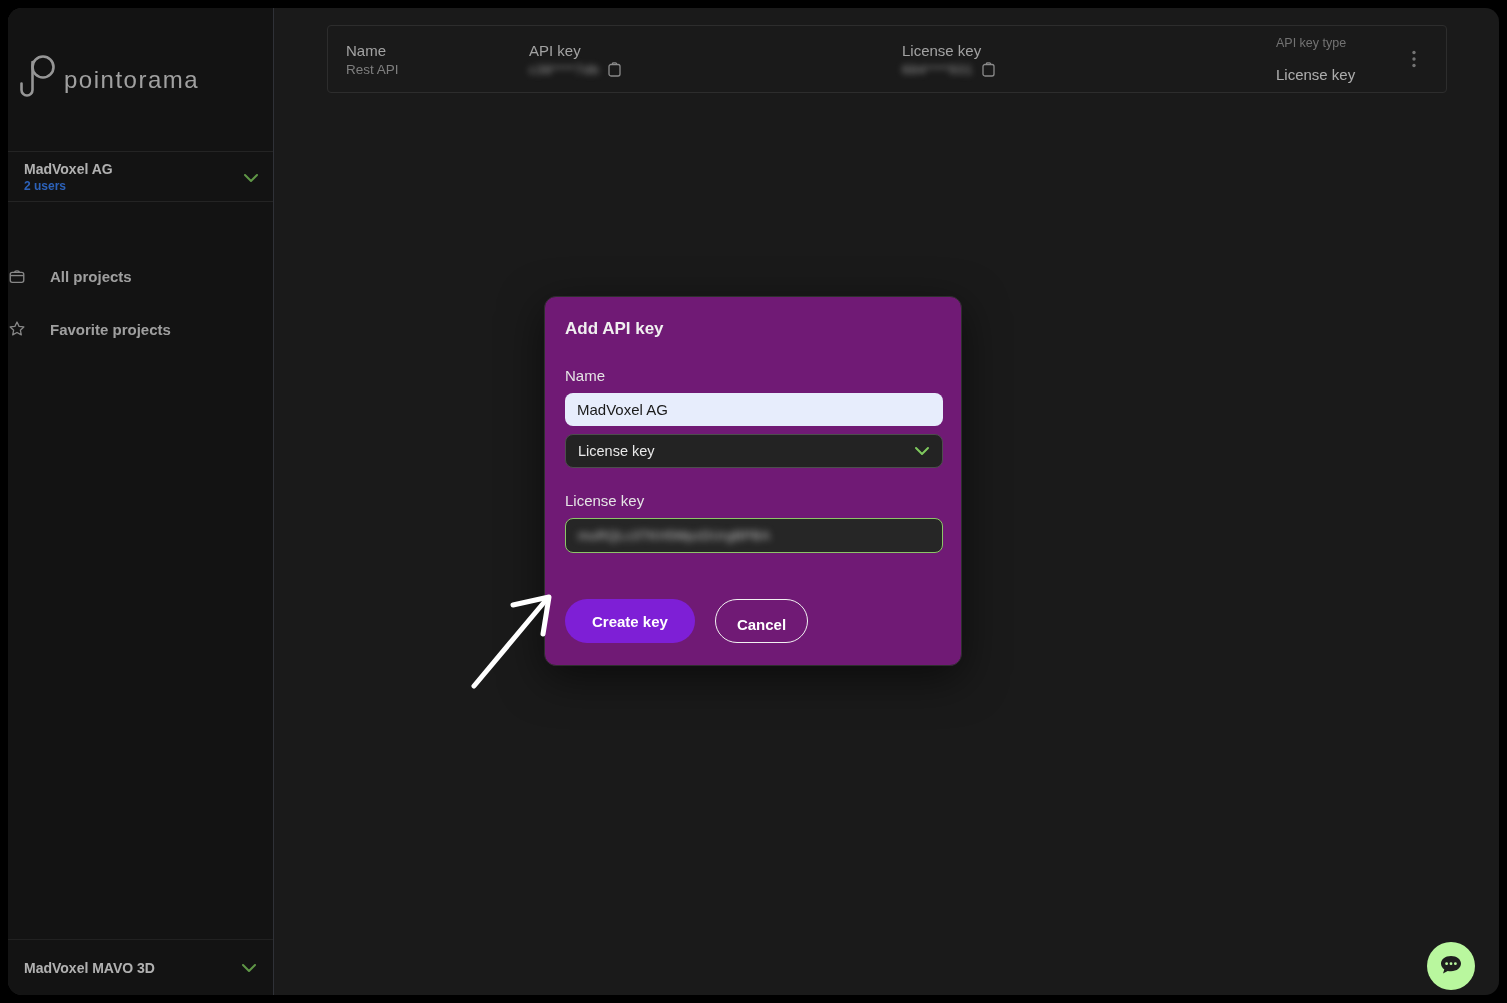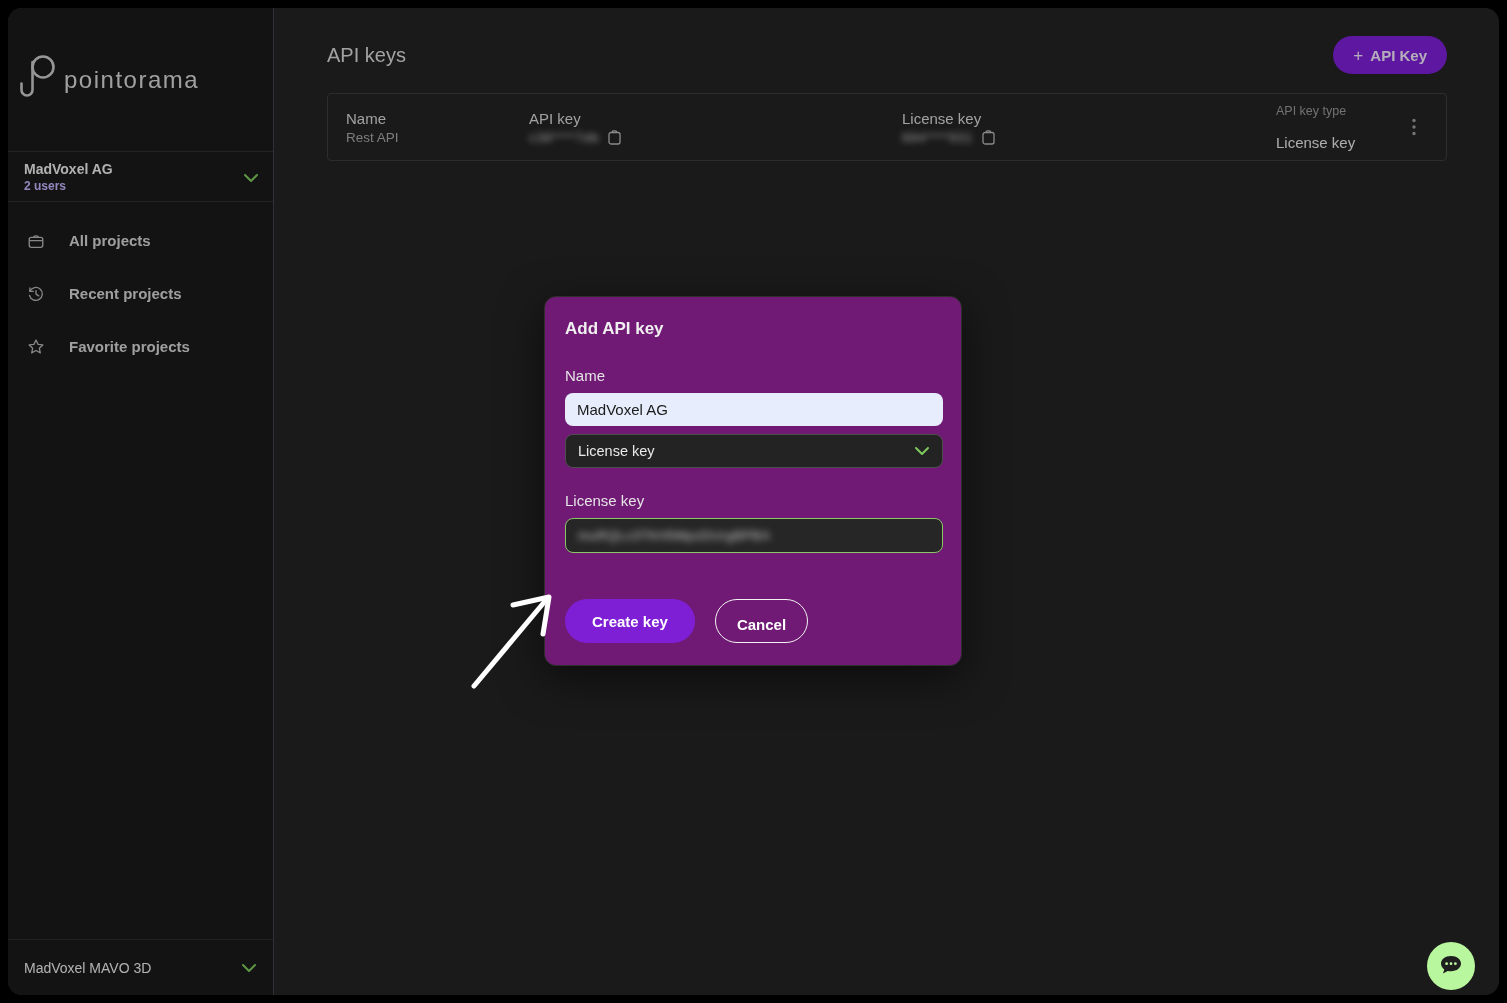--- a/index.html
+++ b/index.html
@@ -20,36 +20,36 @@
     border-bottom: 1px solid #303030;
   }
   .logo-text {
     font-size: 24px; font-weight: 300; letter-spacing: 1.5px; color: #d6d6d6; margin-left: 4px;
   }
   .org-block {
     height: 50px; padding: 8px 16px; border-bottom: 1px solid #303030;
     position: relative; cursor: pointer;
   }
   .org-name { font-size: 14px; font-weight: 700; color: #ececec; line-height: 18px; }
-  .org-users { font-size: 12px; font-weight: 600; color: #c4b5fd; line-height: 16px; }
+  .org-users { font-size: 12px; font-weight: 600; color: #3b82f6; line-height: 16px; }
   .org-chevron { position: absolute; right: 14px; top: 17px; }
 
   .side-nav { margin-top: 30px; }
   .nav-item {
-    height: 53px; display: flex; align-items: flex-start; padding-left: 19px; cursor: pointer;
+    height: 53px; display: flex; align-items: flex-end; cursor: pointer;
   }
   .nav-item .nicon { width: 18px; display: flex; justify-content: center; }
   .nav-item .nlabel { font-size: 15px; font-weight: 700; color: #d5d5d5; margin-left: 24px; }
 
   .side-footer {
     position: absolute; bottom: 0; left: 0; right: 0; height: 56px;
     border-top: 1px solid #2d2d2d; display: flex; align-items: center;
     padding: 0 16px; cursor: pointer;
   }
-  .footer-name { font-size: 14px; font-weight: 400; color: #ececec; flex: 1; }
+  .footer-name { font-size: 14px; font-weight: 700; color: #ececec; flex: 1; }
 
   
   .main { position: absolute; left: 267px; right: 0; top: 0; bottom: 0; padding: 0 52px; z-index: 1; }
   .main-header { margin-top: 26px; height: 42px; display: flex; align-items: center; justify-content: space-between; }
   .page-title { font-size: 20px; font-weight: 500; color: #d9d9d9; }
   .add-btn {
     height: 38px; border: none; border-radius: 20px; background: #7e1fd6;
     color: #f1e9fb; font-size: 15px; font-weight: 600; padding: 0 20px;
     display: flex; align-items: center; gap: 7px; cursor: pointer;
   }
@@ -148,55 +148,38 @@
             <rect x="2.5" y="6" width="15" height="11" rx="2.2" stroke="#b5b5b5" stroke-width="1.5"></rect>
             <path d="M2.5 9.5 H17.5" stroke="#b5b5b5" stroke-width="1.5"></path>
             <path d="M7.5 6 C7.5 3.8 12.5 3.8 12.5 6" stroke="#b5b5b5" stroke-width="1.5"></path>
           </svg>
         </span>
         <span class="nlabel">All projects</span>
       </div>
       <div class="nav-item">
         <span class="nicon">
           <svg width="18" height="18" viewBox="0 0 20 20" fill="none">
-            <path d="M3.2 7 A7.2 7.2 0 1 1 2.8 11.5" stroke="#b5b5b5" stroke-width="1.5" stroke-linecap="round"></path>
-            <path d="M3.2 3.2 V7 H7" stroke="#b5b5b5" stroke-width="1.5" stroke-linecap="round" stroke-linejoin="round"></path>
-            <path d="M10 6.2 V10.2 L13 12" stroke="#b5b5b5" stroke-width="1.5" stroke-linecap="round"></path>
-          </svg>
-        </span>
-        <span class="nlabel">Recent projects</span>
-      </div>
-      <div class="nav-item">
-        <span class="nicon">
-          <svg width="18" height="18" viewBox="0 0 20 20" fill="none">
             <path d="M10 2.2 L12.3 7.1 17.6 7.7 13.7 11.3 14.8 16.5 10 13.9 5.2 16.5 6.3 11.3 2.4 7.7 7.7 7.1 Z" stroke="#b5b5b5" stroke-width="1.4" stroke-linejoin="round"></path>
           </svg>
         </span>
         <span class="nlabel">Favorite projects</span>
       </div>
     </nav>
 
     <div class="side-footer">
       <span class="footer-name">MadVoxel MAVO 3D</span>
       <span>
         <svg width="16" height="10" viewBox="0 0 16 10" fill="none">
           <path d="M2 2 L8 8 L14 2" stroke="#7fc95e" stroke-width="2" stroke-linecap="round" stroke-linejoin="round"></path>
         </svg>
       </span>
     </div>
   </aside>
 
   <main class="main">
-    <div class="main-header">
-      <h1 class="page-title">API keys</h1>
-      <button class="add-btn">
-        <span class="plus">+</span>
-        <span>API Key</span>
-      </button>
-    </div>
 
     <div class="key-card">
       <div>
         <div class="cell-h">Name</div>
         <div class="cell-v">Rest API</div>
       </div>
       <div>
         <div class="cell-h">API key</div>
         <div class="masked-row">
           <span class="cell-v masked">c38****7db</span>

